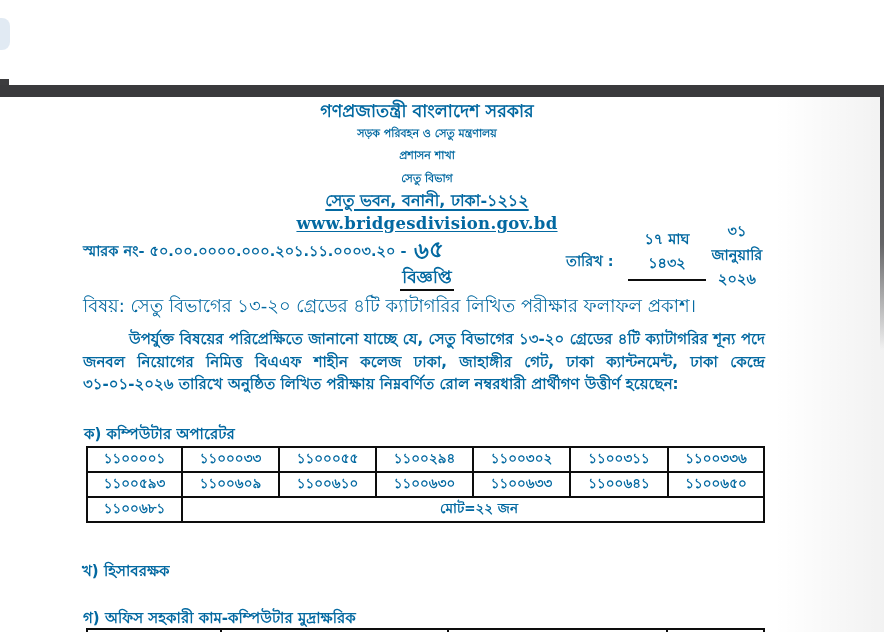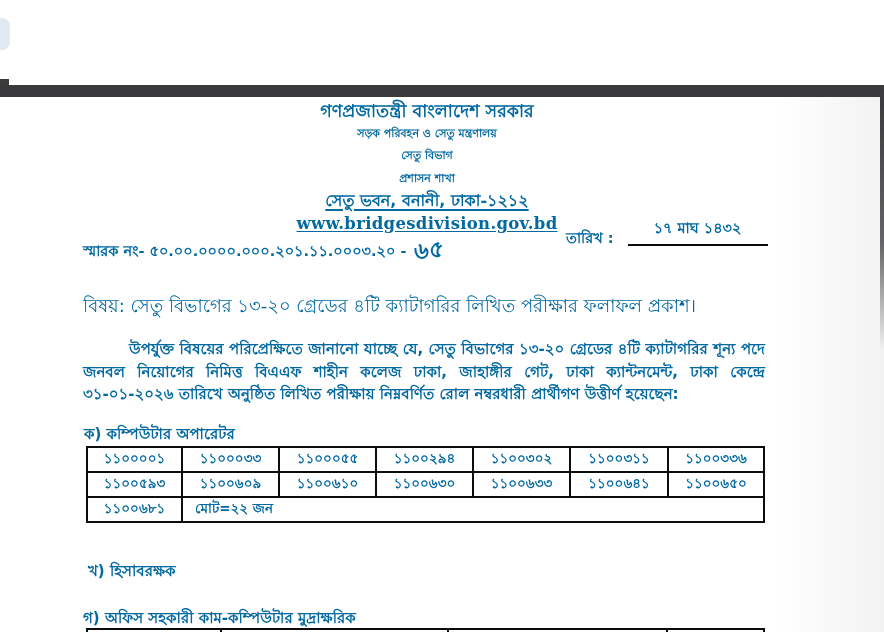--- a/index.html
+++ b/index.html
@@ -27,70 +27,74 @@
   .date-block{position:absolute;left:566px;top:217px;display:flex;align-items:center;}
   .date-label{font-size:14.5px;font-weight:700;margin-right:14px;position:relative;top:7px;}
   .date-frac{display:flex;flex-direction:row;align-items:center;width:140px;font-size:14.5px;font-weight:700;}
   .date-top{padding:0 6px 3px 6px;border-bottom:2px solid #0d0d0d;width:100%;text-align:center;box-sizing:border-box;}
   .date-bottom{padding-top:3px;text-align:center;}
 
   
   .notice-title{position:absolute;left:0;top:264px;width:854px;text-align:center;}
   .notice-title span{font-size:17px;font-weight:700;border-bottom:2px solid #0d0d0d;padding:0 2px 2px 2px;}
   .subject{position:absolute;left:83px;top:292px;width:700px;font-size:18px;font-weight:400;}
-  .body-text{position:absolute;left:83px;top:338px;width:682px;font-size:15px;font-weight:600;line-height:22.5px;text-align:justify;text-indent:46px;}
+  .body-text{position:absolute;left:83px;top:328px;width:682px;font-size:15px;font-weight:600;line-height:22.5px;text-align:justify;text-indent:46px;}
 
   
   .sec-heading{position:absolute;font-size:15px;font-weight:700;}
   .sec-a-h{left:84px;top:422px;}
-  .sec-b-h{left:88px;top:559px;}
+  .sec-b-h{left:82px;top:559px;}
   .sec-c-h{left:83px;top:606px;}
   table.rolls{position:absolute;left:86px;border-collapse:collapse;table-layout:fixed;width:679px;}
   table.rolls td{
     border:2px solid #0d0d0d;height:21px;text-align:center;vertical-align:middle;
     font-size:13.5px;font-weight:700;padding:0;overflow:hidden;white-space:nowrap;
   }
   .table-a{top:446px;}
   .table-b{top:581px;}
-  table.rolls td.total{text-align:left;padding-left:12px;}
+  table.rolls td.total{text-align:center;padding-left:12px;}
   
   .table-c-sliver{position:absolute;left:86px;top:628px;width:679px;height:8px;box-sizing:border-box;border:2.5px solid #0d0d0d;border-bottom:none;}
   .table-c-sliver .tick{position:absolute;top:0;width:2px;height:8px;background:#0d0d0d;}
 </style>
 </head>
 <body>
 
 <div class="page">
 
   <div class="smudge"></div>
   <div class="pre-bar-mark"></div>
   <div class="scan-bar" id="scanBar" style="background: rgb(58, 58, 60);"></div>
   <div class="right-strip"></div>
   <div class="right-shade"></div>
 
   <div class="letterhead">
     <div class="lh-1">গণপ্রজাতন্ত্রী বাংলাদেশ সরকার</div>
     <div class="lh-n">সড়ক পরিবহন ও সেতু মন্ত্রণালয়</div>
+    <div class="lh-n">প্রশাসন শাখা</div>
     <div class="lh-n">সেতু বিভাগ</div>
-    <div class="lh-n">প্রশাসন শাখা</div>
     <div class="lh-addr">সেতু ভবন, বনানী, ঢাকা-১২১২</div>
     <div class="lh-web">www.bridgesdivision.gov.bd</div>
   </div>
 
   <div class="memo-row">
     <span>স্মারক নং- ৫০.০০.০০০০.০০০.২০১.১১.০০০৩.২০ -</span><span class="handwritten">৬৫</span>
   </div>
 
   <div class="date-block">
     <span class="date-label">তারিখ :</span>
     <span class="date-frac">
       <span class="date-top">১৭ মাঘ ১৪৩২</span>
+      <span class="date-bottom">৩১ জানুয়ারি ২০২৬</span>
     </span>
   </div>
 
+  <div class="notice-title">
+    <span>বিজ্ঞপ্তি</span>
+  </div>
 
   <div class="subject">বিষয়:   সেতু বিভাগের ১৩-২০ গ্রেডের ৪টি ক্যাটাগরির লিখিত পরীক্ষার ফলাফল প্রকাশ।</div>
 
   <div class="body-text">উপর্যুক্ত বিষয়ের পরিপ্রেক্ষিতে জানানো যাচ্ছে যে, সেতু বিভাগের ১৩-২০ গ্রেডের ৪টি ক্যাটাগরির শূন্য পদে জনবল নিয়োগের নিমিত্ত বিএএফ শাহীন কলেজ ঢাকা, জাহাঙ্গীর গেট, ঢাকা ক্যান্টনমেন্ট, ঢাকা কেন্দ্রে ৩১-০১-২০২৬ তারিখে অনুষ্ঠিত লিখিত পরীক্ষায় নিম্নবর্ণিত রোল নম্বরধারী প্রার্থীগণ উত্তীর্ণ হয়েছেন:</div>
 
   <div class="sec-heading sec-a-h">ক) কম্পিউটার অপারেটর</div>
 
   <table class="rolls table-a">
     <colgroup>
         <col style="width:95px">

